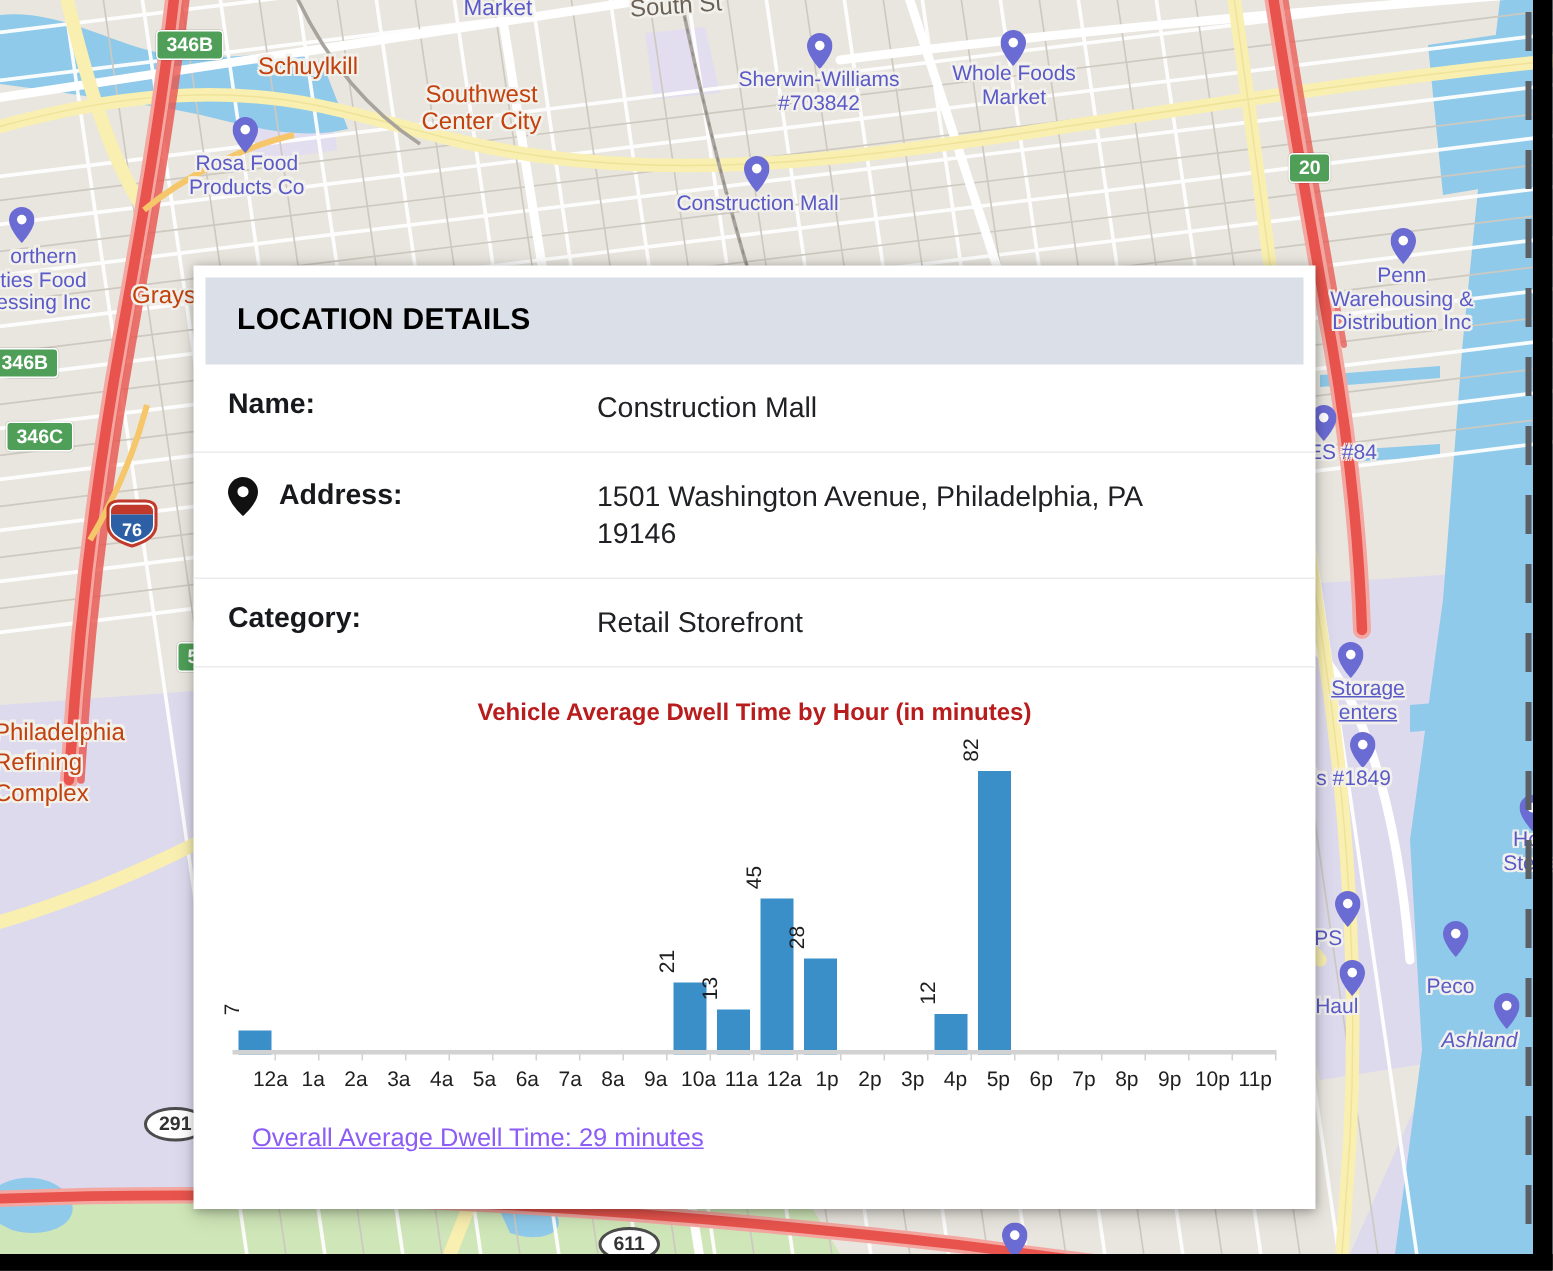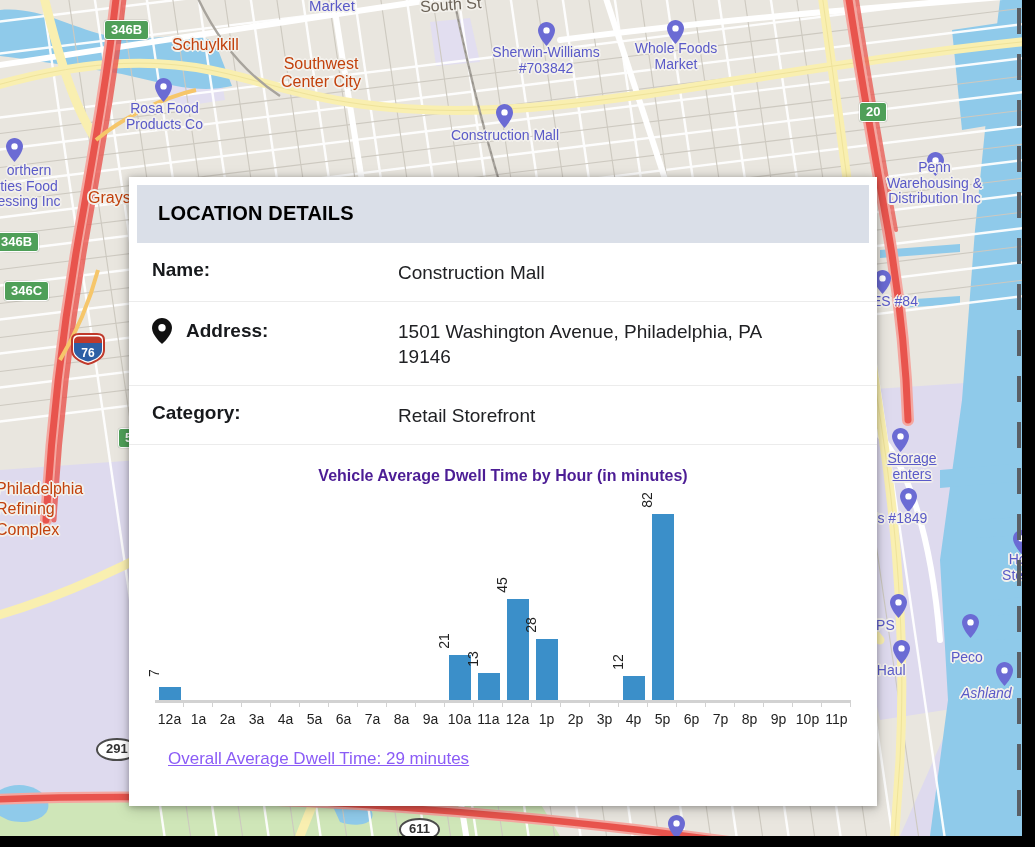--- a/index.html
+++ b/index.html
@@ -128,21 +128,21 @@
     padding-top: 1px;
   }
   .pin-black { width: 20px; height: 26px; display:block; flex:0 0 20px; }
 
   
   #chart-block { padding: 22px 18px 0 18px; position: relative; }
   #chart-title {
     text-align: center;
     font-size: 16px;
     font-weight: bold;
-    color: #4c1d95;
+    color: #b91c1c;
     margin-bottom: 10px;
   }
   #chart-area {
     position: relative;
     height: 208px;
     margin: 0 8px 0 8px;
   }
   .bars {
     position: absolute;
     left: 0; right: 0; bottom: 0;
@@ -195,21 +195,21 @@
   .tick-cell { flex: 1 1 0; position: relative; }
   .tick-cell::after {
     content: "";
     position: absolute;
     right: 0; top: 0;
     width: 1px; height: 5px;
     background: #d2d2d2;
   }
   #xlabels {
     display: flex;
-    margin: 8px 8px 0 8px;
+    margin: 8px 8px 0 19px;
   }
   .xlabel {
     flex: 1 1 0;
     text-align: center;
     font-size: 14px;
     color: #1f1f1f;
   }
   #chart-footer {
     padding: 22px 0 0 3px;
     margin: 0 18px;
@@ -445,21 +445,21 @@
       </svg>
   </div>
   <div class="map-label poi" style="left:441px; top:128px; width:128px;">Construction Mall</div>
 
   <div class="poi-pin" style="left:927px; top:152px;">
     <svg viewBox="0 0 17 24">
         <path d="M8.5 0C3.8 0 0 3.8 0 8.5C0 14.9 8.5 24 8.5 24S17 14.9 17 8.5C17 3.8 13.2 0 8.5 0Z" fill="#6b6bd4"></path>
         <circle cx="8.5" cy="8.4" r="3.2" fill="#ffffff"></circle>
       </svg>
   </div>
-  <div class="map-label poi" style="left:872px; top:160px; width:125px;">Penn<br>Warehousing &amp;<br>Distribution Inc</div>
+  <div class="map-label poi" style="left:872px; top:176px; width:125px;">Penn<br>Warehousing &amp;<br>Distribution Inc</div>
 
   <div class="poi-pin" style="left:874px; top:270px;">
     <svg viewBox="0 0 17 24">
         <path d="M8.5 0C3.8 0 0 3.8 0 8.5C0 14.9 8.5 24 8.5 24S17 14.9 17 8.5C17 3.8 13.2 0 8.5 0Z" fill="#6b6bd4"></path>
         <circle cx="8.5" cy="8.4" r="3.2" fill="#ffffff"></circle>
       </svg>
   </div>
   <div class="map-label poi" style="left:872px; top:294px;">ES #84</div>
 
   <div class="poi-pin" style="left:892px; top:428px;">

